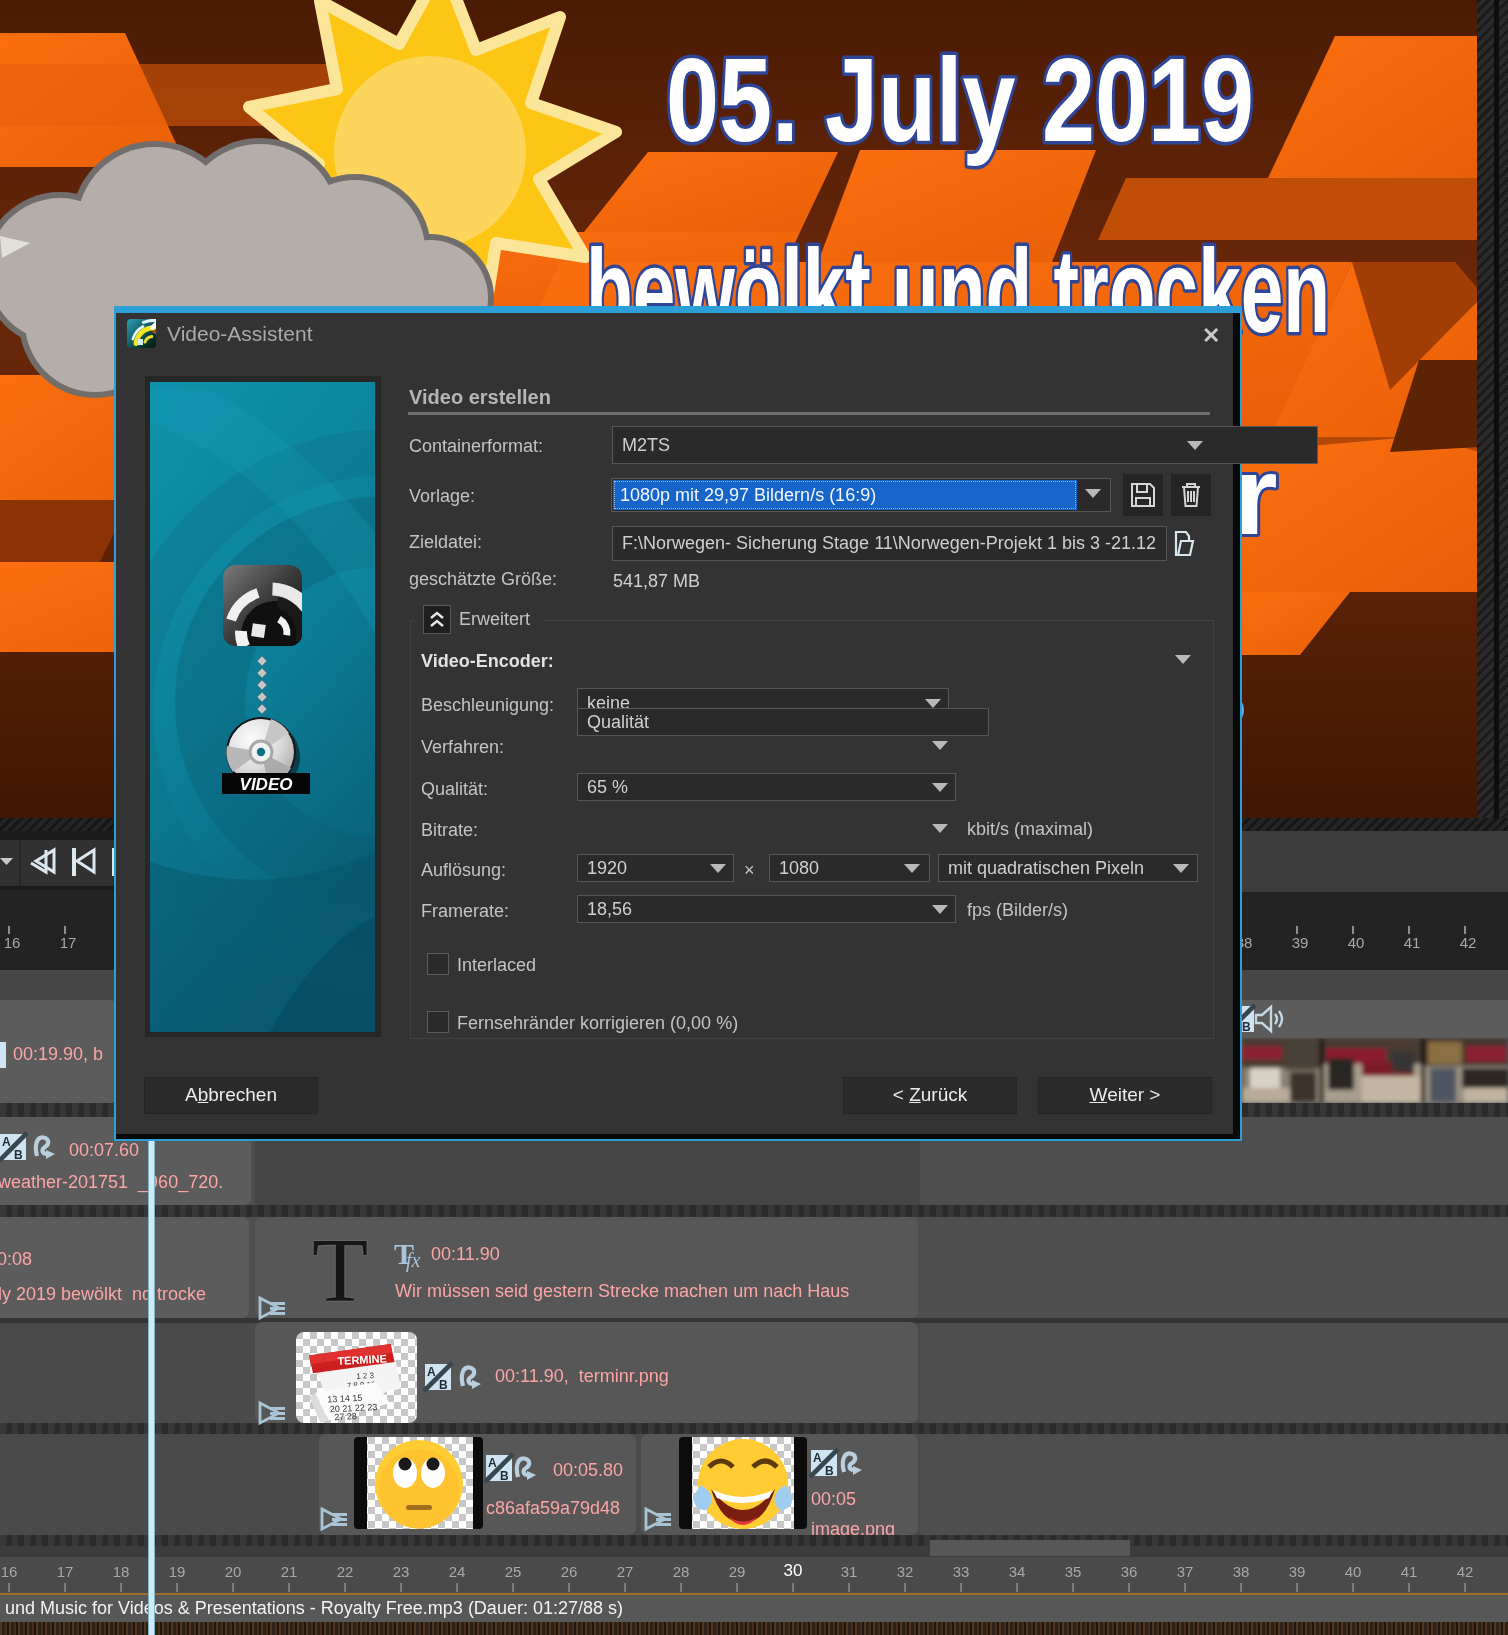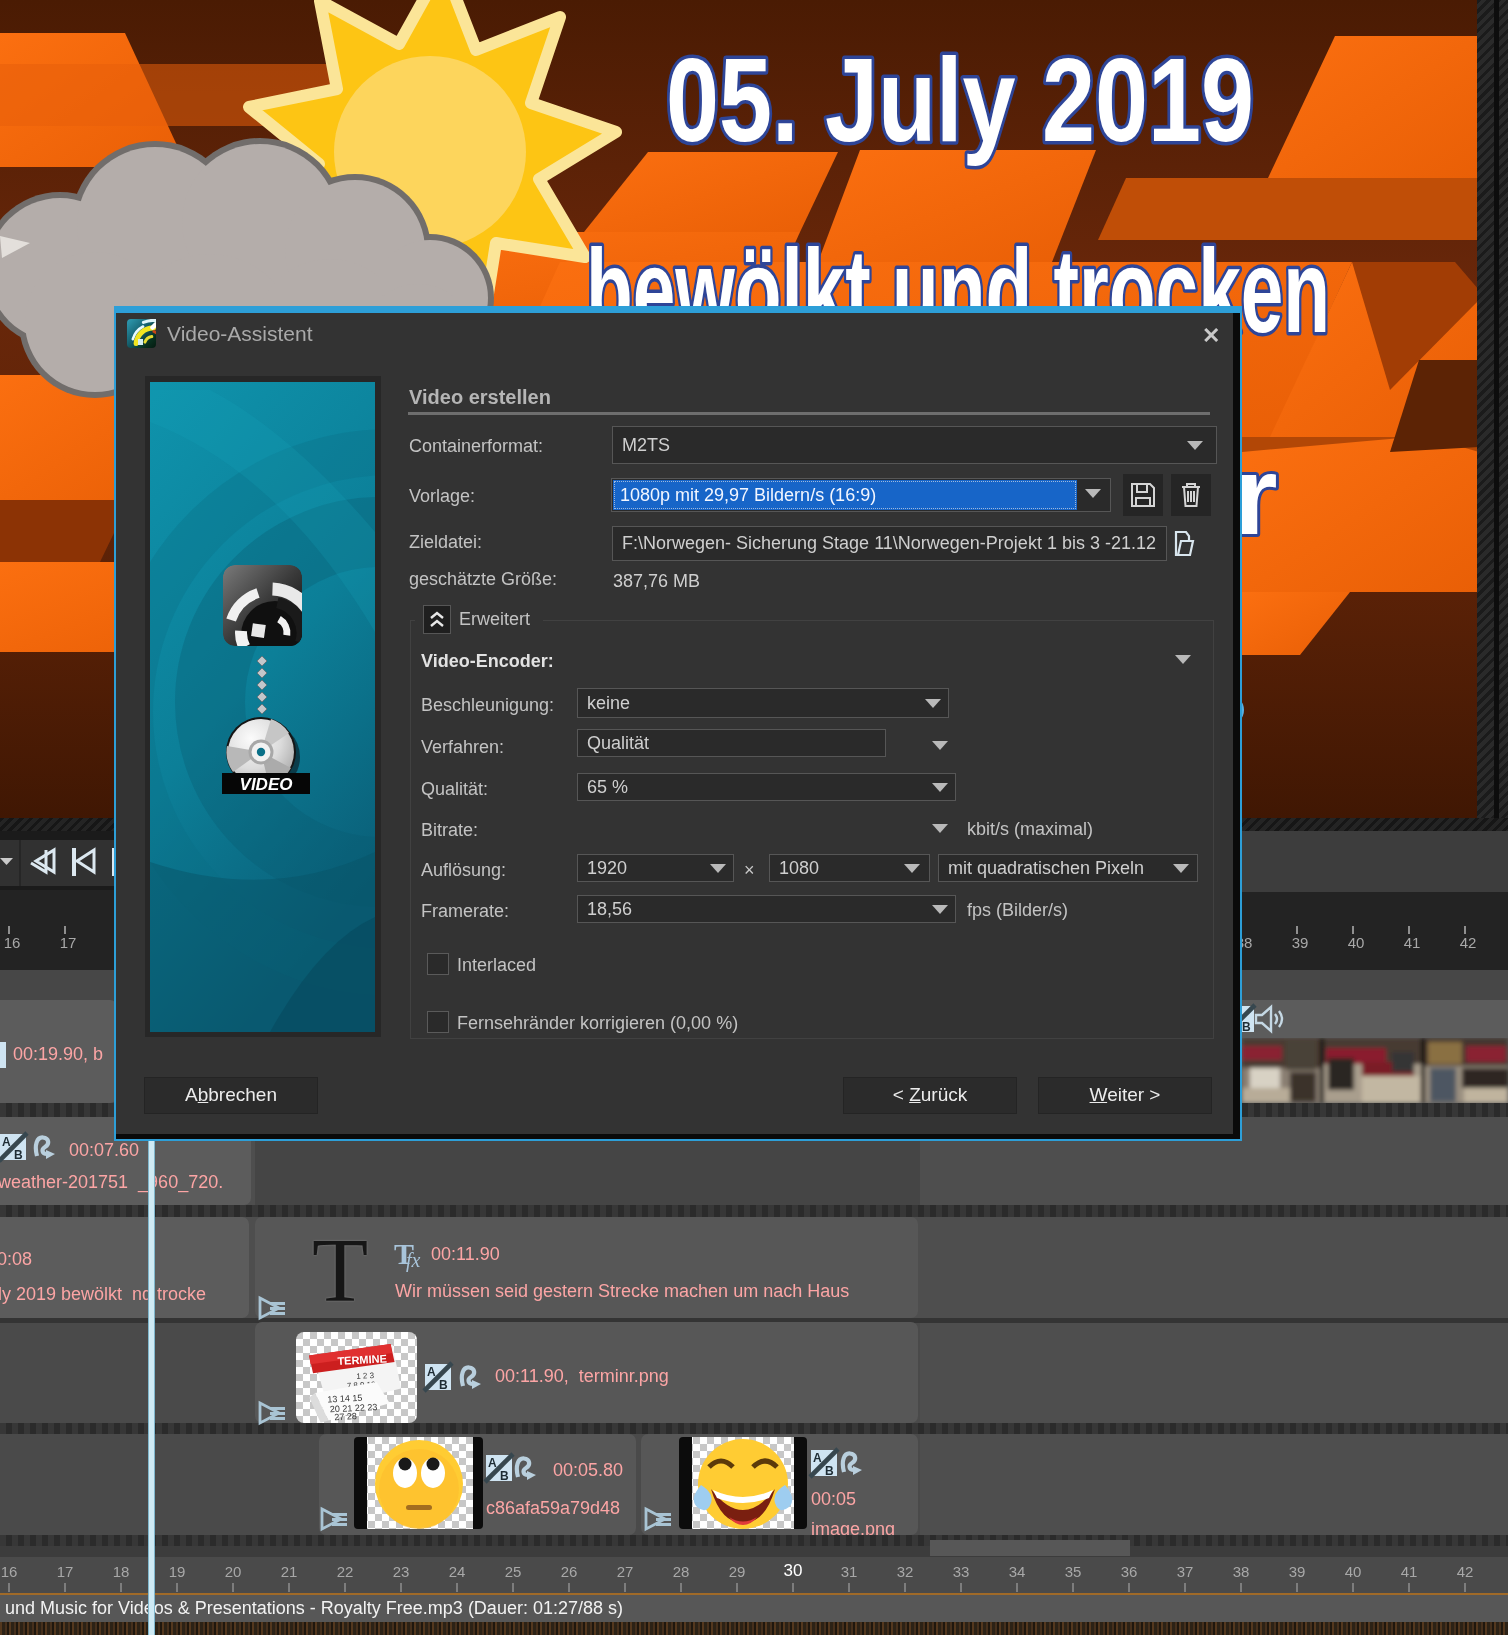--- a/index.html
+++ b/index.html
@@ -517,21 +517,21 @@
 
     <rect x="72" y="391" width="88" height="21" fill="#060606"></rect>
     <text x="116" y="408" font-size="17" font-weight="bold" font-style="italic" fill="#fff" text-anchor="middle" font-family="Liberation Sans, sans-serif">VIDEO</text>
    </svg>
   </div>
 
   <div class="abs" style="left:293px;top:73px;color:#b5b5b5;font-size:20px;font-weight:bold;">Video erstellen</div>
   <div class="abs" style="left:292px;top:99px;width:802px;height:3px;background:#6e6e6e;"></div>
 
   <div class="lbl" style="left:293px;top:123px;">Containerformat:</div>
-  <div class="dd" style="left:496px;top:113px;width:605px;height:38px;line-height:36px;">M2TS</div>
+  <div class="dd" style="left:496px;top:113px;width:706px;height:38px;line-height:36px;">M2TS</div>
   <div class="arr" style="left:1071px;top:128px;"></div>
   <div class="lbl" style="left:293px;top:173px;">Vorlage:</div>
   <div class="dd" style="left:495px;top:165px;width:500px;height:34px;padding:0;"></div>
   <div class="abs" style="left:497px;top:167px;width:464px;height:30px;background:#1765c8;color:#f2f6ff;font-size:18px;line-height:30px;padding-left:7px;box-sizing:border-box;white-space:nowrap;overflow:hidden;outline:1px dotted #9db8dd;outline-offset:-2px;">1080p mit 29,97 Bildern/s (16:9)</div>
   <div class="arr" style="left:969px;top:176px;"></div>
 
   <div class="abs" style="left:1007px;top:161px;width:40px;height:42px;background:#252525;">
    <svg width="40" height="42" viewBox="0 0 40 42">
             <g stroke="#d5d5d5" stroke-width="2" fill="none">
     <path d="M9,10 h18 l4,4 v18 h-22 z"></path>
@@ -554,40 +554,40 @@
   <div class="dd" style="left:496px;top:213px;width:555px;height:35px;line-height:33px;font-size:18px;">F:\Norwegen- Sicherung Stage 11\Norwegen-Projekt 1 bis 3 -21.12</div>
   <div class="abs" style="left:1052px;top:214px;width:34px;height:33px;background:#333;">
    <svg width="34" height="33" viewBox="0 0 34 33">
             <g stroke="#d9e6ee" stroke-width="2.2" fill="none">
     <path d="M8,5 h10 l3,4 v19 h-13 z"></path>
               <path d="M13,14 h12 l-3,14 h-12 z" fill="#333"></path>
    </g>
           </svg>
   </div>
   <div class="lbl" style="left:293px;top:256px;">geschätzte Größe:</div>
-  <div class="lbl" style="left:497px;top:258px;color:#cfcfcf;">387,76 MB</div>
+  <div class="lbl" style="left:497px;top:258px;color:#cfcfcf;">541,87 MB</div>
 
   <div class="abs" style="left:294px;top:307px;width:804px;height:419px;border:1px solid #414141;box-sizing:border-box;"></div>
   <div class="abs" style="left:299px;top:292px;width:128px;height:30px;background:#333;"></div>
   <div class="abs" style="left:307px;top:292px;width:28px;height:29px;background:#1f1f1f;border:1px solid #565656;box-sizing:border-box;">
    <svg width="26" height="27" viewBox="0 0 26 27">
             <g stroke="#e8e8e8" stroke-width="2.4" fill="none">
     <path d="M7,12 l6,-5 l6,5"></path>
               <path d="M7,20 l6,-5 l6,5"></path>
    </g>
           </svg>
   </div>
   <div class="lbl" style="left:343px;top:296px;">Erweitert</div>
   <div class="lbl" style="left:305px;top:338px;font-weight:bold;color:#e2e2e2;">Video-Encoder:</div>
   <div class="arr" style="left:1059px;top:342px;"></div>
   <div class="lbl" style="left:305px;top:382px;">Beschleunigung:</div>
   <div class="dd" style="left:461px;top:375px;width:372px;height:30px;line-height:28px;">keine</div>
   <div class="arr" style="left:809px;top:386px;"></div>
   <div class="lbl" style="left:305px;top:424px;">Verfahren:</div>
-  <div class="dd" style="left:461px;top:416px;width:309px;height:28px;line-height:26px;">Qualität</div>
+  <div class="dd" style="left:461px;top:395px;width:412px;height:28px;line-height:26px;">Qualität</div>
   <div class="arr" style="left:816px;top:428px;"></div>
   <div class="lbl" style="left:305px;top:466px;">Qualität:</div>
   <div class="dd" style="left:461px;top:460px;width:379px;height:28px;line-height:26px;">65 %</div>
   <div class="arr" style="left:816px;top:470px;"></div>
   <div class="lbl" style="left:305px;top:507px;">Bitrate:</div>
   <div class="arr" style="left:816px;top:511px;"></div>
   <div class="lbl" style="left:851px;top:506px;">kbit/s (maximal)</div>
   <div class="lbl" style="left:305px;top:547px;">Auflösung:</div>
   <div class="dd" style="left:461px;top:541px;width:157px;height:28px;line-height:26px;">1920</div>
   <div class="arr" style="left:594px;top:551px;"></div>

